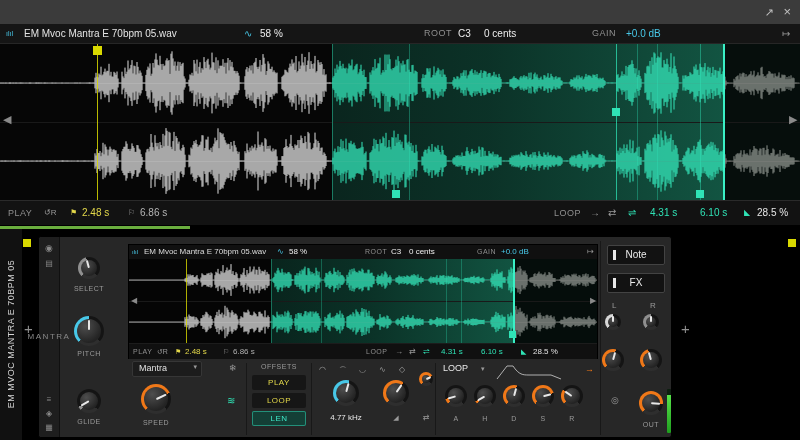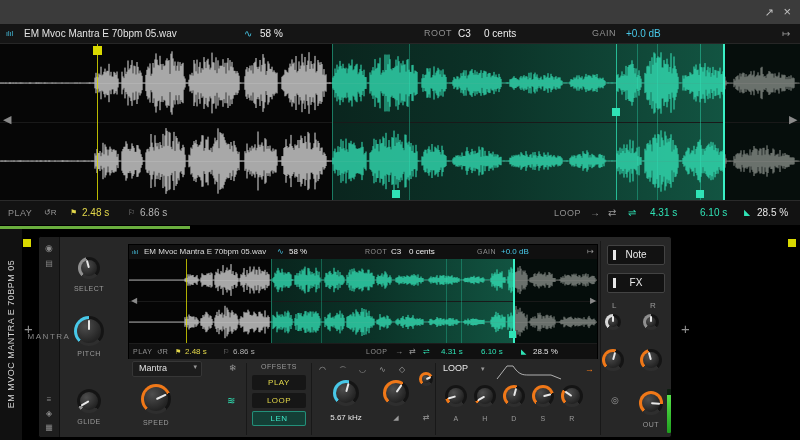--- a/index.html
+++ b/index.html
@@ -242,21 +242,21 @@
     <div class="vsep" style="left:272px;top:126px;height:72px"></div>
 
     <span class="fsh" style="left:280px;top:128px">◠</span>
     <span class="fsh" style="left:300px;top:128px">⌒</span>
     <span class="fsh" style="left:320px;top:128px">◡</span>
     <span class="fsh" style="left:340px;top:128px">∿</span>
     <span class="fsh" style="left:360px;top:128px">◇</span>
     <div class="knob" style="--s:26px;--c:var(--cyan,#48c8e8);--va:150deg;--r:15deg;left:294px;top:143px"></div>
     <div class="knob" style="--s:26px;--c:var(--orange,#f07818);--va:170deg;--r:35deg;left:344px;top:143px"></div>
     <div class="knob" style="--s:14px;--c:var(--orange,#f07818);--va:200deg;--r:65deg;left:380px;top:135px"></div>
-    <span class="abs" style="left:307px;top:176px;transform:translateX(-50%);font-size:8px;color:#e8e8e8">5.67 kHz</span>
+    <span class="abs" style="left:307px;top:176px;transform:translateX(-50%);font-size:8px;color:#e8e8e8">4.77 kHz</span>
     <span class="abs ic-gray" style="left:357px;top:177px;transform:translateX(-50%);font-size:7px">◢</span>
     <span class="abs ic-gray" style="left:387px;top:176px;transform:translateX(-50%);font-size:8px">⇄</span>
 
     <div class="vsep" style="left:396px;top:126px;height:72px"></div>
 
     <span class="abs" style="left:404px;top:126px;font-size:9px;color:#e8e8e8">LOOP</span>
     <span class="abs ic-gray" style="left:442px;top:128px;font-size:7px">▾</span>
     <svg style="left:456px;top:126px" width="70" height="18">
       <path d="M2 16 L12 3 L18 3 C24 12 28 12 34 12 L56 12 L66 16" stroke="#b0b0b0" stroke-width="1" fill="none"></path>
     </svg>

